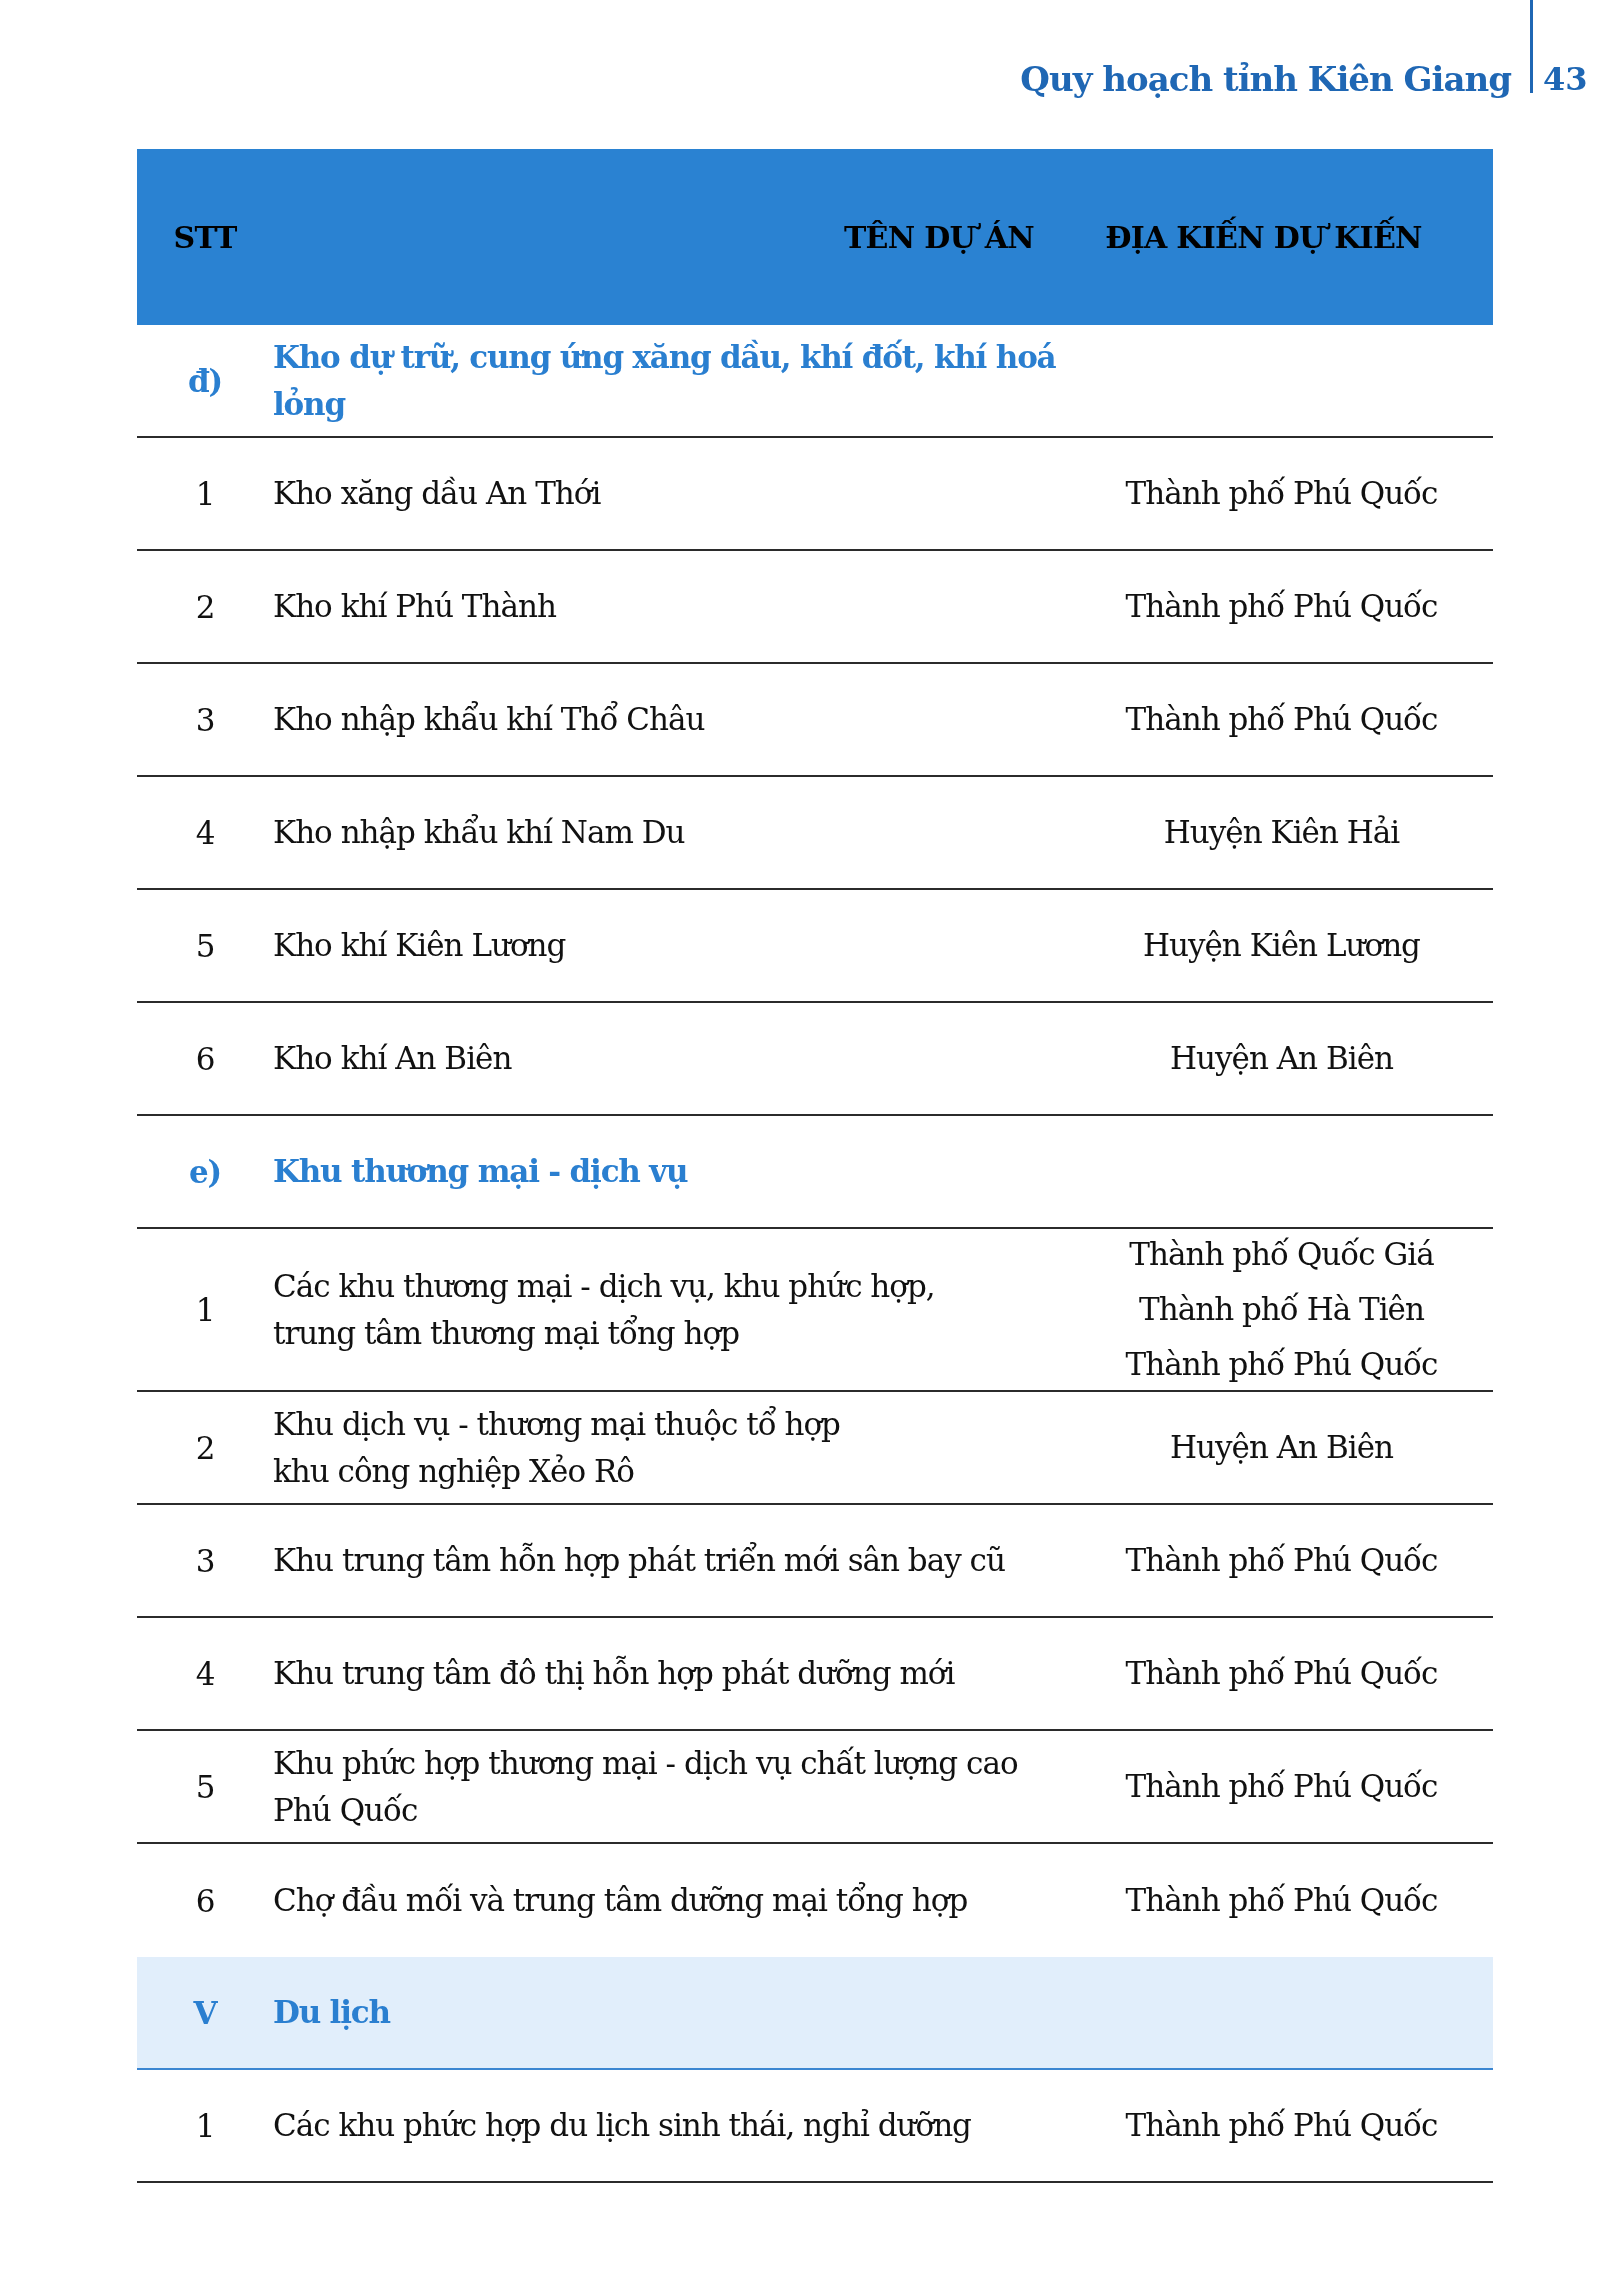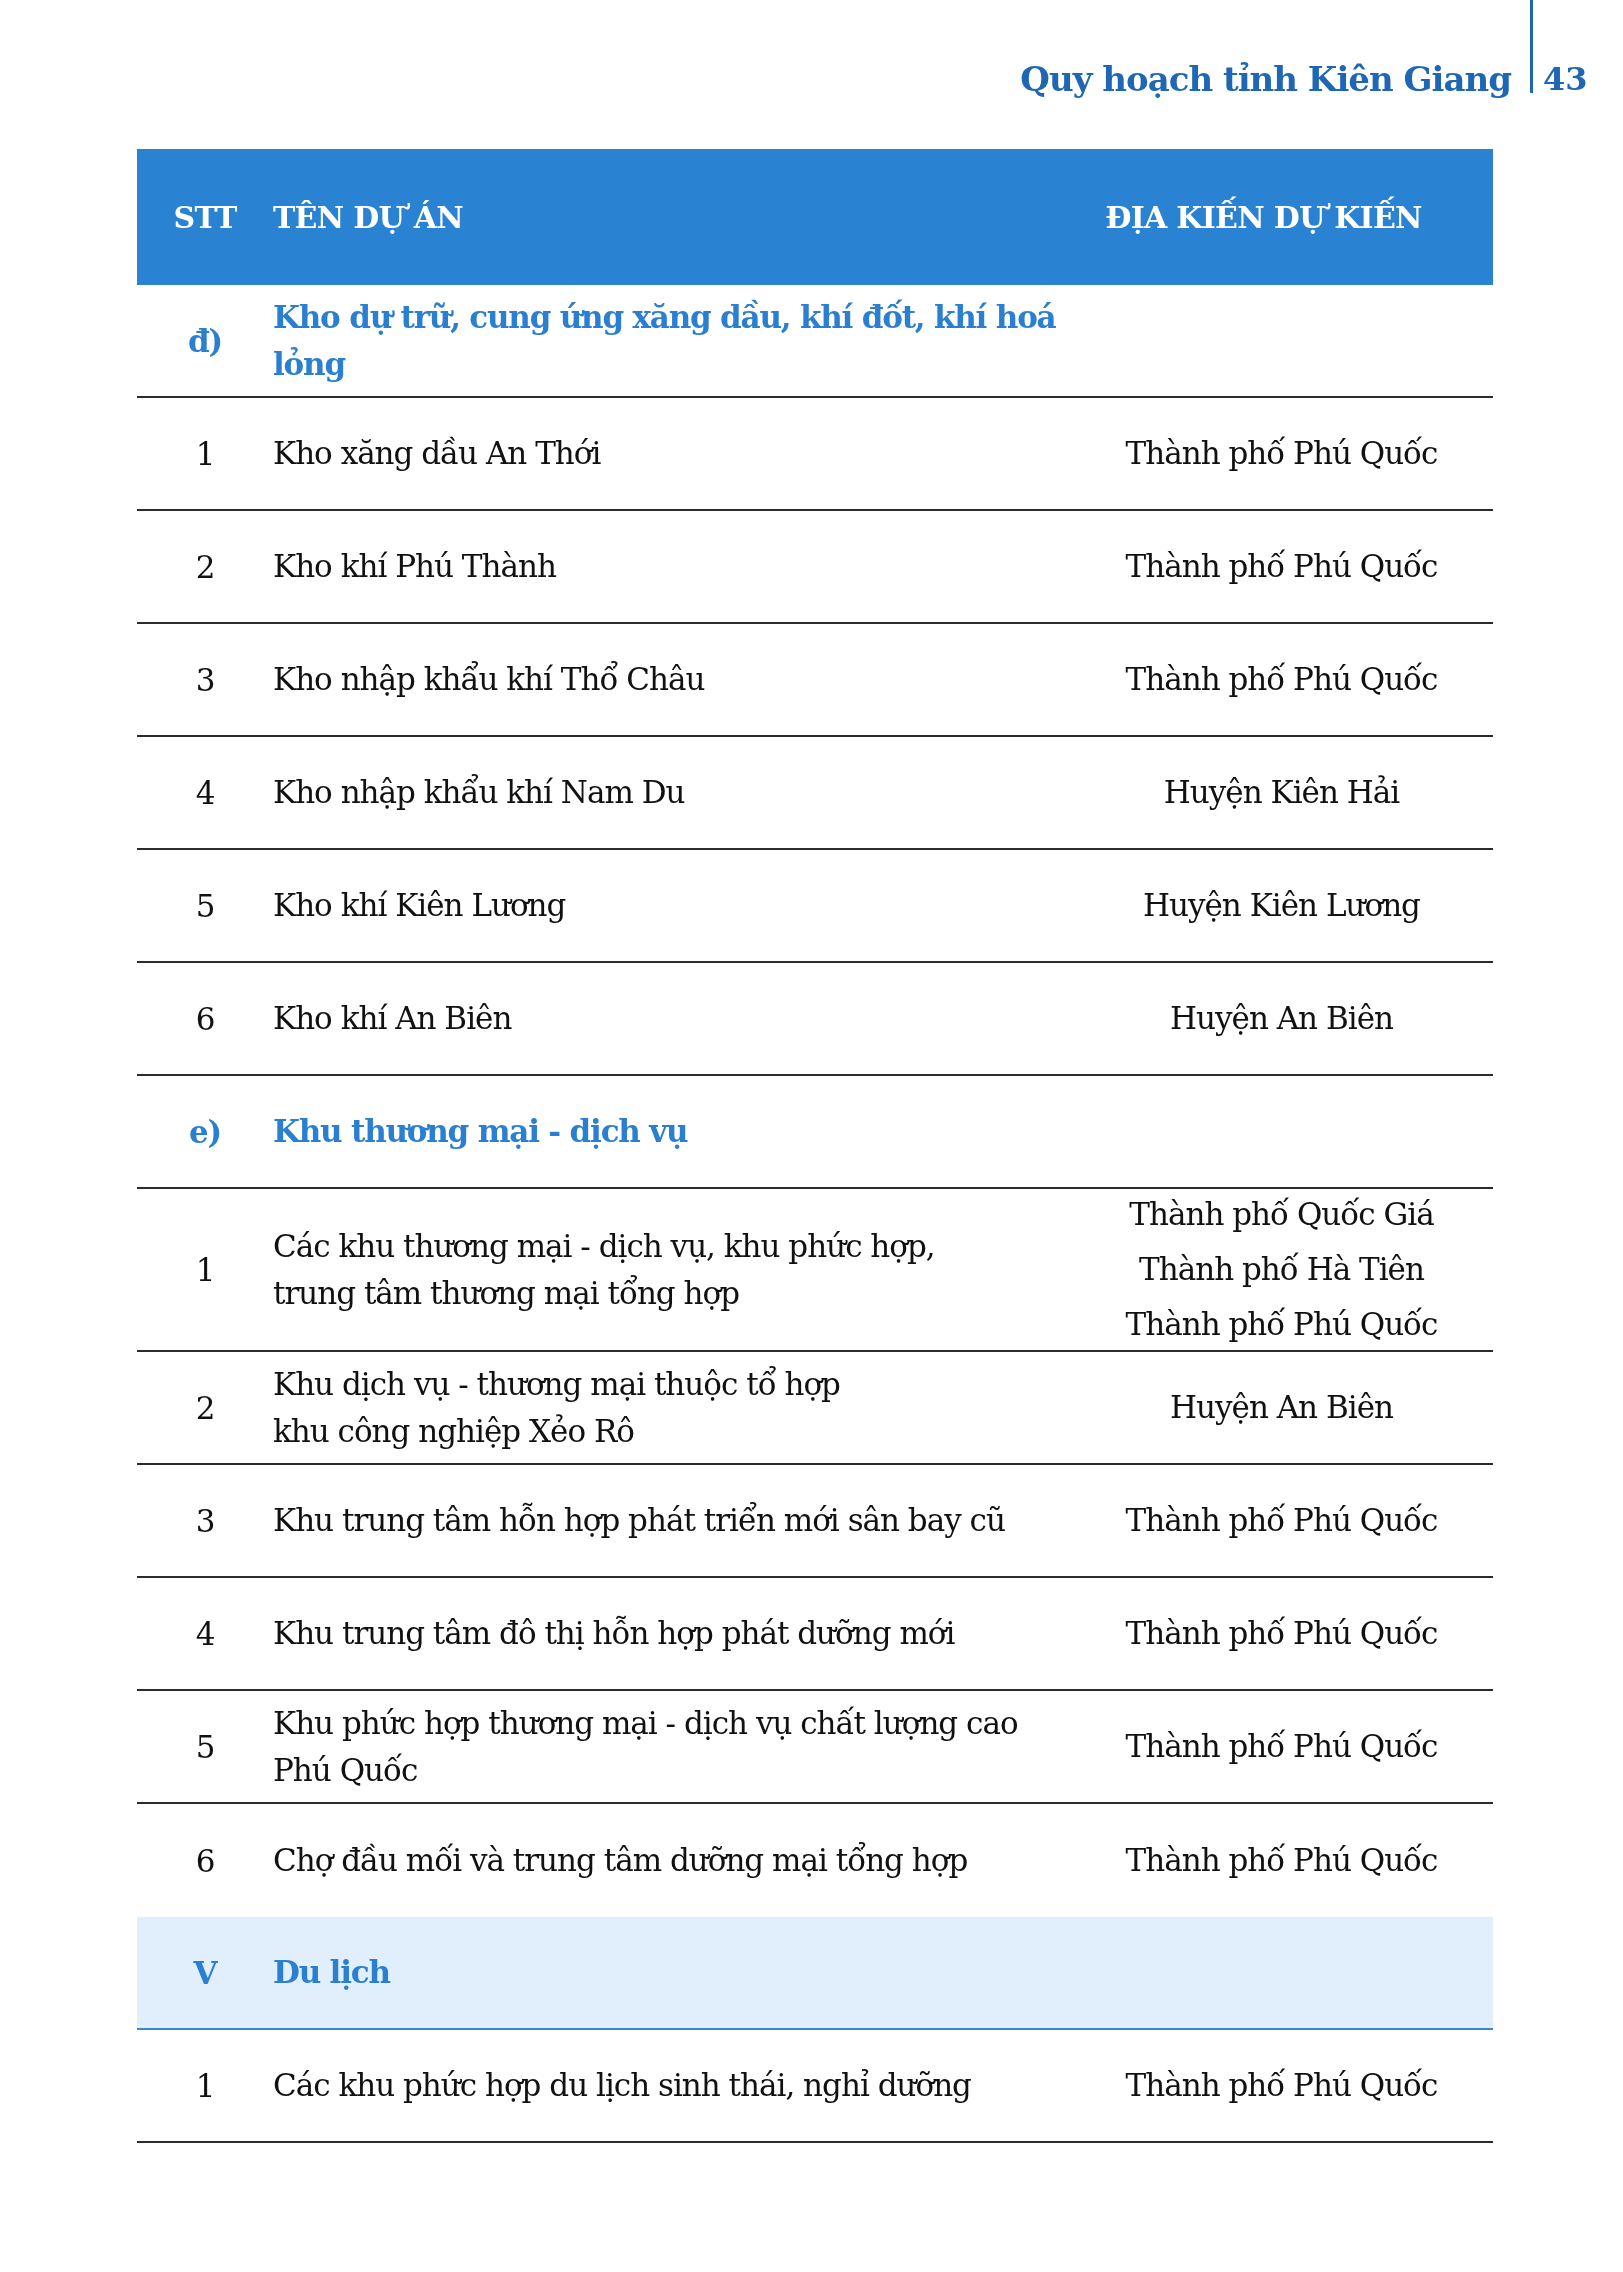--- a/index.html
+++ b/index.html
@@ -5,26 +5,26 @@
   html, body { margin: 0; padding: 0; background: #ffffff; }
   body { width: 1624px; height: 2273px; position: relative; overflow: hidden;
          font-family: "DejaVu Serif", "Liberation Serif", serif; color: #111; }
   .running-head { position: absolute; top: 56px; right: 113px; height: 45px;
                   display: flex; align-items: center; color: #1f67b4;
                   font-weight: bold; font-size: 34px; letter-spacing: -1px; }
   .head-rule { position: absolute; left: 1530px; top: 0; width: 2.7px; height: 93px; background: #1f67b4; }
   .page-num { position: absolute; left: 1543px; top: 56px; height: 45px; display: flex; align-items: center;
               color: #1f67b4; font-weight: bold; font-size: 32px; }
   .table { position: absolute; left: 137px; top: 149px; width: 1356px; }
-  .thead { height: 136px; background: #2a82d2; display: flex; align-items: center; color: #ffffff;
+  .thead { height: 176px; background: #2a82d2; display: flex; align-items: center; color: #000000;
            font-weight: bold; font-size: 30px; letter-spacing: -0.7px; }
   .col-stt { width: 136px; text-align: center; flex: none; }
   .col-name { width: 797px; flex: none; padding-left: 0; }
   .col-loc { flex: 1; text-align: center; }
-  .thead .col-name { text-align: left; width: 761px; }
+  .thead .col-name { text-align: right; width: 761px; }
   .row { display: flex; align-items: center; border-bottom: 2.1px solid #2b2b2b; box-sizing: border-box;
          font-size: 31px; letter-spacing: -1px; }
   .row.h164 { height: 113px; }
   .row.h237 { height: 163px; }
   .row.section { height: 113px; color: #2a7fd0; font-weight: bold; letter-spacing: -1.2px; }
   .row.major { height: 113px; color: #2a7fd0; font-weight: bold; background: #e1eefb;
                border-bottom: 2.7px solid #3b86d1; letter-spacing: -1.2px; }
   .row .col-name { line-height: 47px; }
   .row .col-loc { line-height: 55px; }
   .loc-line { display: block; }

